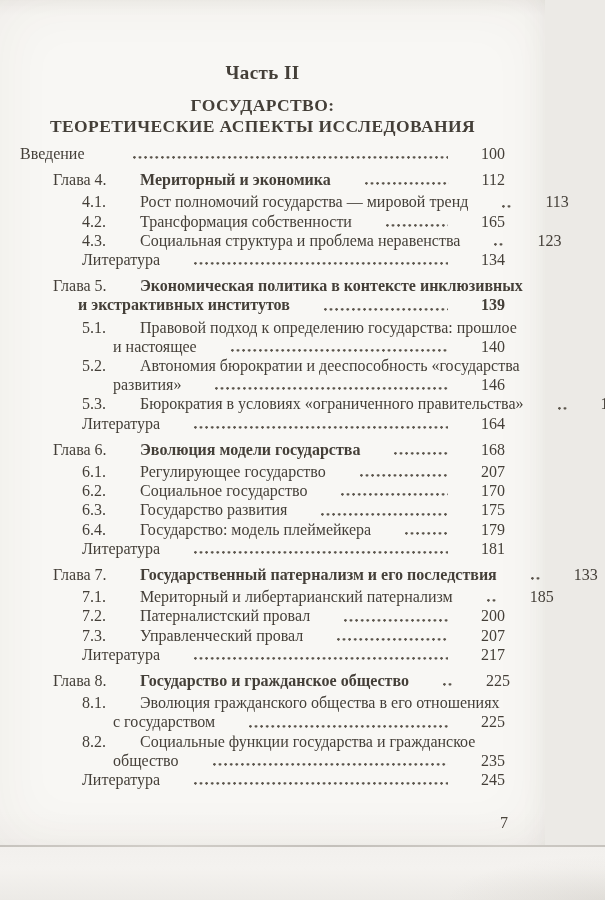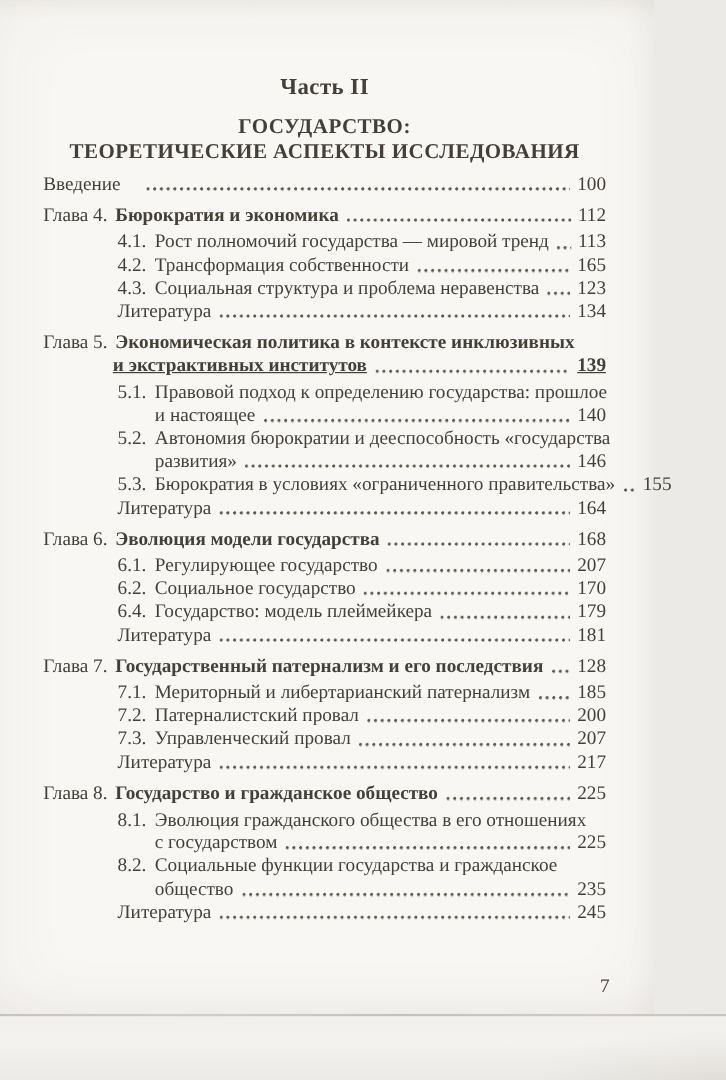--- a/index.html
+++ b/index.html
@@ -10,49 +10,49 @@
     color:#443f38;
     -webkit-font-smoothing:antialiased;
   }
   .photo{position:absolute;inset:0;}
   
   .page{
     position:absolute;left:0;top:0;width:545px;height:845px;
     background:linear-gradient(180deg,#f2f0ec 0px,#f8f7f4 16px,#f8f7f4 96%,#f5f3f0 100%);
     box-shadow:inset 0 0 60px rgba(70,58,45,0.05), inset -14px 0 30px -20px rgba(70,58,45,0.10);
     box-sizing:border-box;
-    padding:62px 40px 0 36px;
+    padding:62px 40px 0 20px;
   }
   .part-label{
     text-align:center;font-size:19px;font-weight:bold;line-height:22px;
     margin-bottom:11px;letter-spacing:0.4px;
   }
   .book-title{
     text-align:center;font-size:17.5px;font-weight:bold;line-height:21px;
     letter-spacing:0.4px;margin-bottom:7px;
   }
   .toc{font-size:16px;}
   .row{
-    display:flex;align-items:baseline;line-height:19.2px;
+    display:flex;align-items:baseline;line-height:19.2px;gap:27px;
   }
   .row .num{flex:none;display:inline-block;}
   .row .txt{flex:0 1 auto;white-space:nowrap;}
   .row .leader{
     flex:1 1 auto;min-width:10px;align-self:flex-end;height:3px;
     margin:0 5px 4px 7px;
     background-image:radial-gradient(circle at 1.4px 1.4px,#5b554c 1.05px,rgba(0,0,0,0) 1.5px);
     background-size:5.6px 3px;background-repeat:repeat-x;background-position:left bottom;
   }
   .row .pg{flex:none;margin-left:1px;}
   .row.intro{padding-left:0;}
   .row.intro .txt{margin-right:14px;}
   .row.chap{margin-top:7px;}
-  .row.chap .num{width:60px;}
+  .row.chap .num{width:60px;margin-left:33px;}
   .row.chap .txt{font-weight:bold;}
-  .row.cont-chap{padding-left:58px;font-weight:bold;text-decoration:underline;}
+  .row.cont-chap{padding-left:58px;font-weight:bold;}
   .row.sub{padding-left:62px;}
   .row.sub .num{width:31px;}
   .row.sub.first{margin-top:3px;}
   .row.cont-sub{padding-left:93px;}
   .row.lit{padding-left:62px;}
   .folio{
     position:absolute;top:814px;right:37px;font-size:16px;color:#4a443c;
   }
   
   .page-edge{
@@ -81,21 +81,21 @@
     </div>
     <div class="toc" id="toc">
         <div class="row intro">
 
     <span class="txt">Введение</span>
     <span class="leader"></span>
     <span class="pg">100</span>
   </div>
         <div class="row chap">
     <span class="num">Глава 4.</span>
-    <span class="txt">Бюрократия и экономика</span>
+    <span class="txt">Мериторный и экономика</span>
     <span class="leader"></span>
     <span class="pg">112</span>
   </div>
         <div class="row sub first">
     <span class="num">4.1.</span>
     <span class="txt">Рост полномочий государства — мировой тренд</span>
     <span class="leader"></span>
     <span class="pg">113</span>
   </div>
         <div class="row sub">
@@ -173,36 +173,42 @@
     <span class="leader"></span>
     <span class="pg">207</span>
   </div>
         <div class="row sub">
     <span class="num">6.2.</span>
     <span class="txt">Социальное государство</span>
     <span class="leader"></span>
     <span class="pg">170</span>
   </div>
         <div class="row sub">
+    <span class="num">6.3.</span>
+    <span class="txt">Государство развития</span>
+    <span class="leader"></span>
+    <span class="pg">175</span>
+  </div>
+        <div class="row sub">
     <span class="num">6.4.</span>
     <span class="txt">Государство: модель плеймейкера</span>
     <span class="leader"></span>
     <span class="pg">179</span>
   </div>
         <div class="row lit">
 
     <span class="txt">Литература</span>
     <span class="leader"></span>
     <span class="pg">181</span>
   </div>
         <div class="row chap">
     <span class="num">Глава 7.</span>
     <span class="txt">Государственный патернализм и его последствия</span>
     <span class="leader"></span>
-    <span class="pg">128</span>
+    <span class="pg">133</span>
   </div>
         <div class="row sub first">
     <span class="num">7.1.</span>
     <span class="txt">Мериторный и либертарианский патернализм</span>
     <span class="leader"></span>
     <span class="pg">185</span>
   </div>
         <div class="row sub">
     <span class="num">7.2.</span>
     <span class="txt">Патерналистский провал</span>

